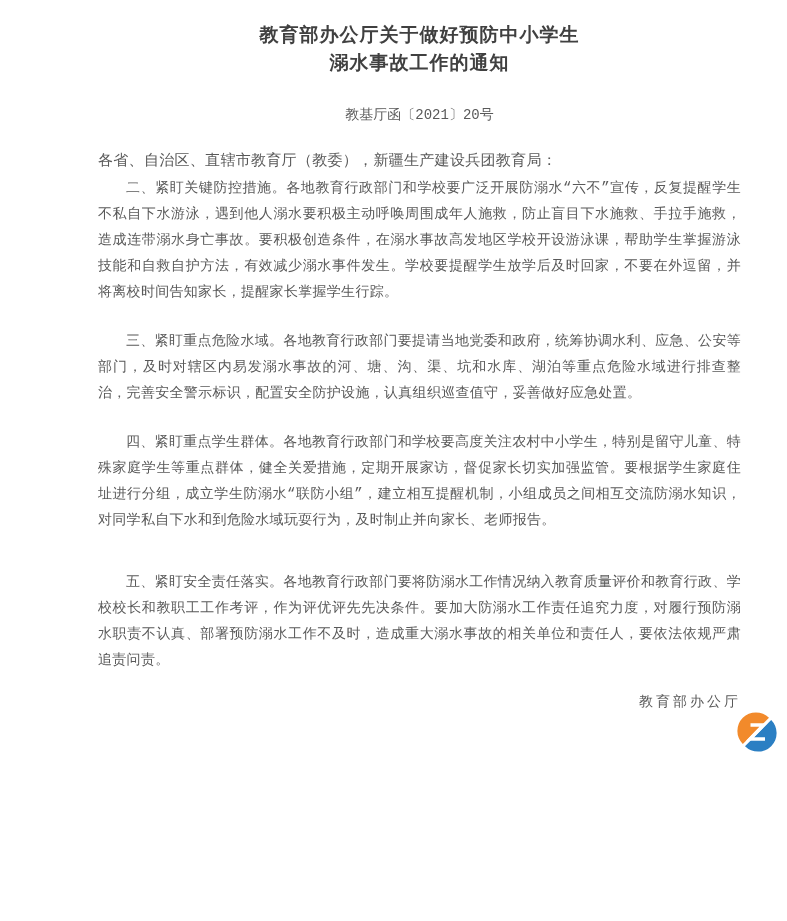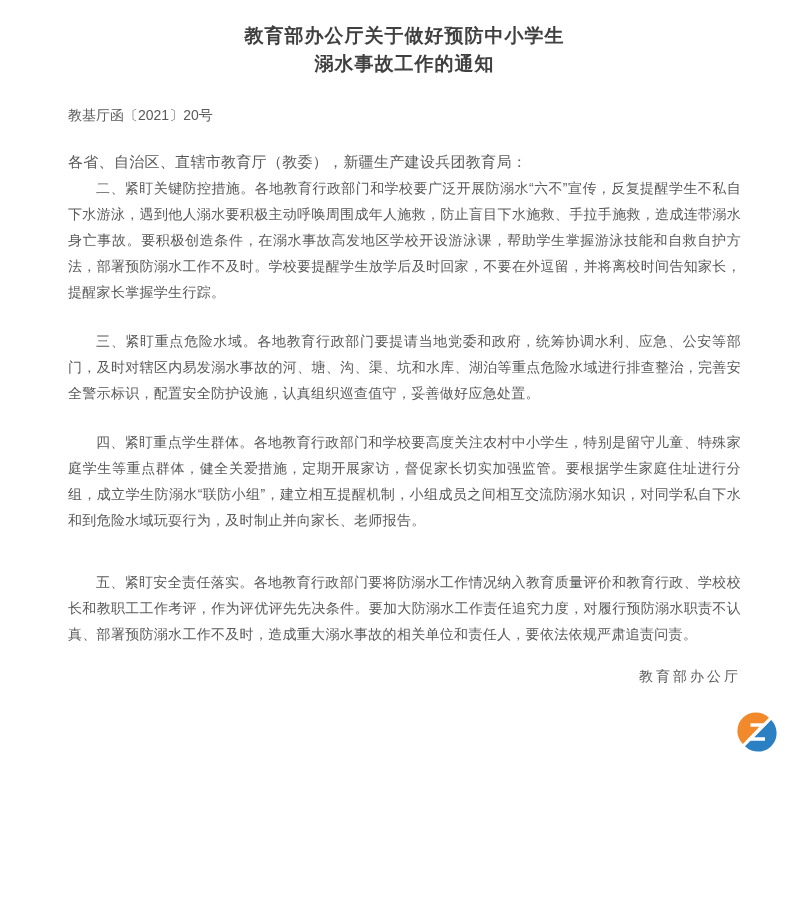--- a/index.html
+++ b/index.html
@@ -8,40 +8,41 @@
     --body-text:#595959;
     --accent:#EA832A;
   }
   *{margin:0;padding:0;box-sizing:border-box;}
   html,body{background:#fff;}
   .page{
     position:relative;
     width:787px;height:764px;
     background:var(--page-bg);
     overflow:hidden;
-    font-family:Liberation Sans, sans-serif;
+    font-family:Liberation Mono, monospace;
     color:var(--body-text);
+    padding-left:30px;
   }
   .content{
     padding:22px 46px 0 68px;
   }
   .doc-title{
     font-size:19px;
     font-weight:bold;
     line-height:28px;
     color:var(--title-text);
     text-align:center;
     letter-spacing:1px;
     white-space:pre-line;
     margin-bottom:27px;
   }
   .doc-number{
     font-size:14px;
     line-height:20px;
-    text-align:left;
+    text-align:center;
     margin-bottom:24px;
   }
   .salutation{
     font-size:15px;
     line-height:26px;
     letter-spacing:0.3px;
   }
   p.body-para{
     font-size:14px;
     line-height:26px;
@@ -91,21 +92,21 @@
 
     <h1 class="doc-title">教育部办公厅关于做好预防中小学生
 溺水事故工作的通知</h1>
 
     <div class="doc-number">教基厅函〔2021〕20号</div>
 
     <div class="salutation">各省、自治区、直辖市教育厅（教委），新疆生产建设兵团教育局：</div>
 
 
 
-    <p class="body-para">二、紧盯关键防控措施。各地教育行政部门和学校要广泛开展防溺水“六不”宣传，反复提醒学生不私自下水游泳，遇到他人溺水要积极主动呼唤周围成年人施救，防止盲目下水施救、手拉手施救，造成连带溺水身亡事故。要积极创造条件，在溺水事故高发地区学校开设游泳课，帮助学生掌握游泳技能和自救自护方法，部署预防溺水工作不及时。学校要提醒学生放学后及时回家，不要在外逗留，并将离校时间告知家长，提醒家长掌握学生行踪。</p>
+    <p class="body-para">二、紧盯关键防控措施。各地教育行政部门和学校要广泛开展防溺水“六不”宣传，反复提醒学生不私自下水游泳，遇到他人溺水要积极主动呼唤周围成年人施救，防止盲目下水施救、手拉手施救，造成连带溺水身亡事故。要积极创造条件，在溺水事故高发地区学校开设游泳课，帮助学生掌握游泳技能和自救自护方法，有效减少溺水事件发生。学校要提醒学生放学后及时回家，不要在外逗留，并将离校时间告知家长，提醒家长掌握学生行踪。</p>
 
     <p class="body-para">三、紧盯重点危险水域。各地教育行政部门要提请当地党委和政府，统筹协调水利、应急、公安等部门，及时对辖区内易发溺水事故的河、塘、沟、渠、坑和水库、湖泊等重点危险水域进行排查整治，完善安全警示标识，配置安全防护设施，认真组织巡查值守，妥善做好应急处置。</p>
 
     <p class="body-para">四、紧盯重点学生群体。各地教育行政部门和学校要高度关注农村中小学生，特别是留守儿童、特殊家庭学生等重点群体，健全关爱措施，定期开展家访，督促家长切实加强监管。要根据学生家庭住址进行分组，成立学生防溺水“联防小组”，建立相互提醒机制，小组成员之间相互交流防溺水知识，对同学私自下水和到危险水域玩耍行为，及时制止并向家长、老师报告。</p>
 
     <p class="body-para last">五、紧盯安全责任落实。各地教育行政部门要将防溺水工作情况纳入教育质量评价和教育行政、学校校长和教职工工作考评，作为评优评先先决条件。要加大防溺水工作责任追究力度，对履行预防溺水职责不认真、部署预防溺水工作不及时，造成重大溺水事故的相关单位和责任人，要依法依规严肃追责问责。</p>
 
     <div class="signature">教育部办公厅</div>
 
   </div>

